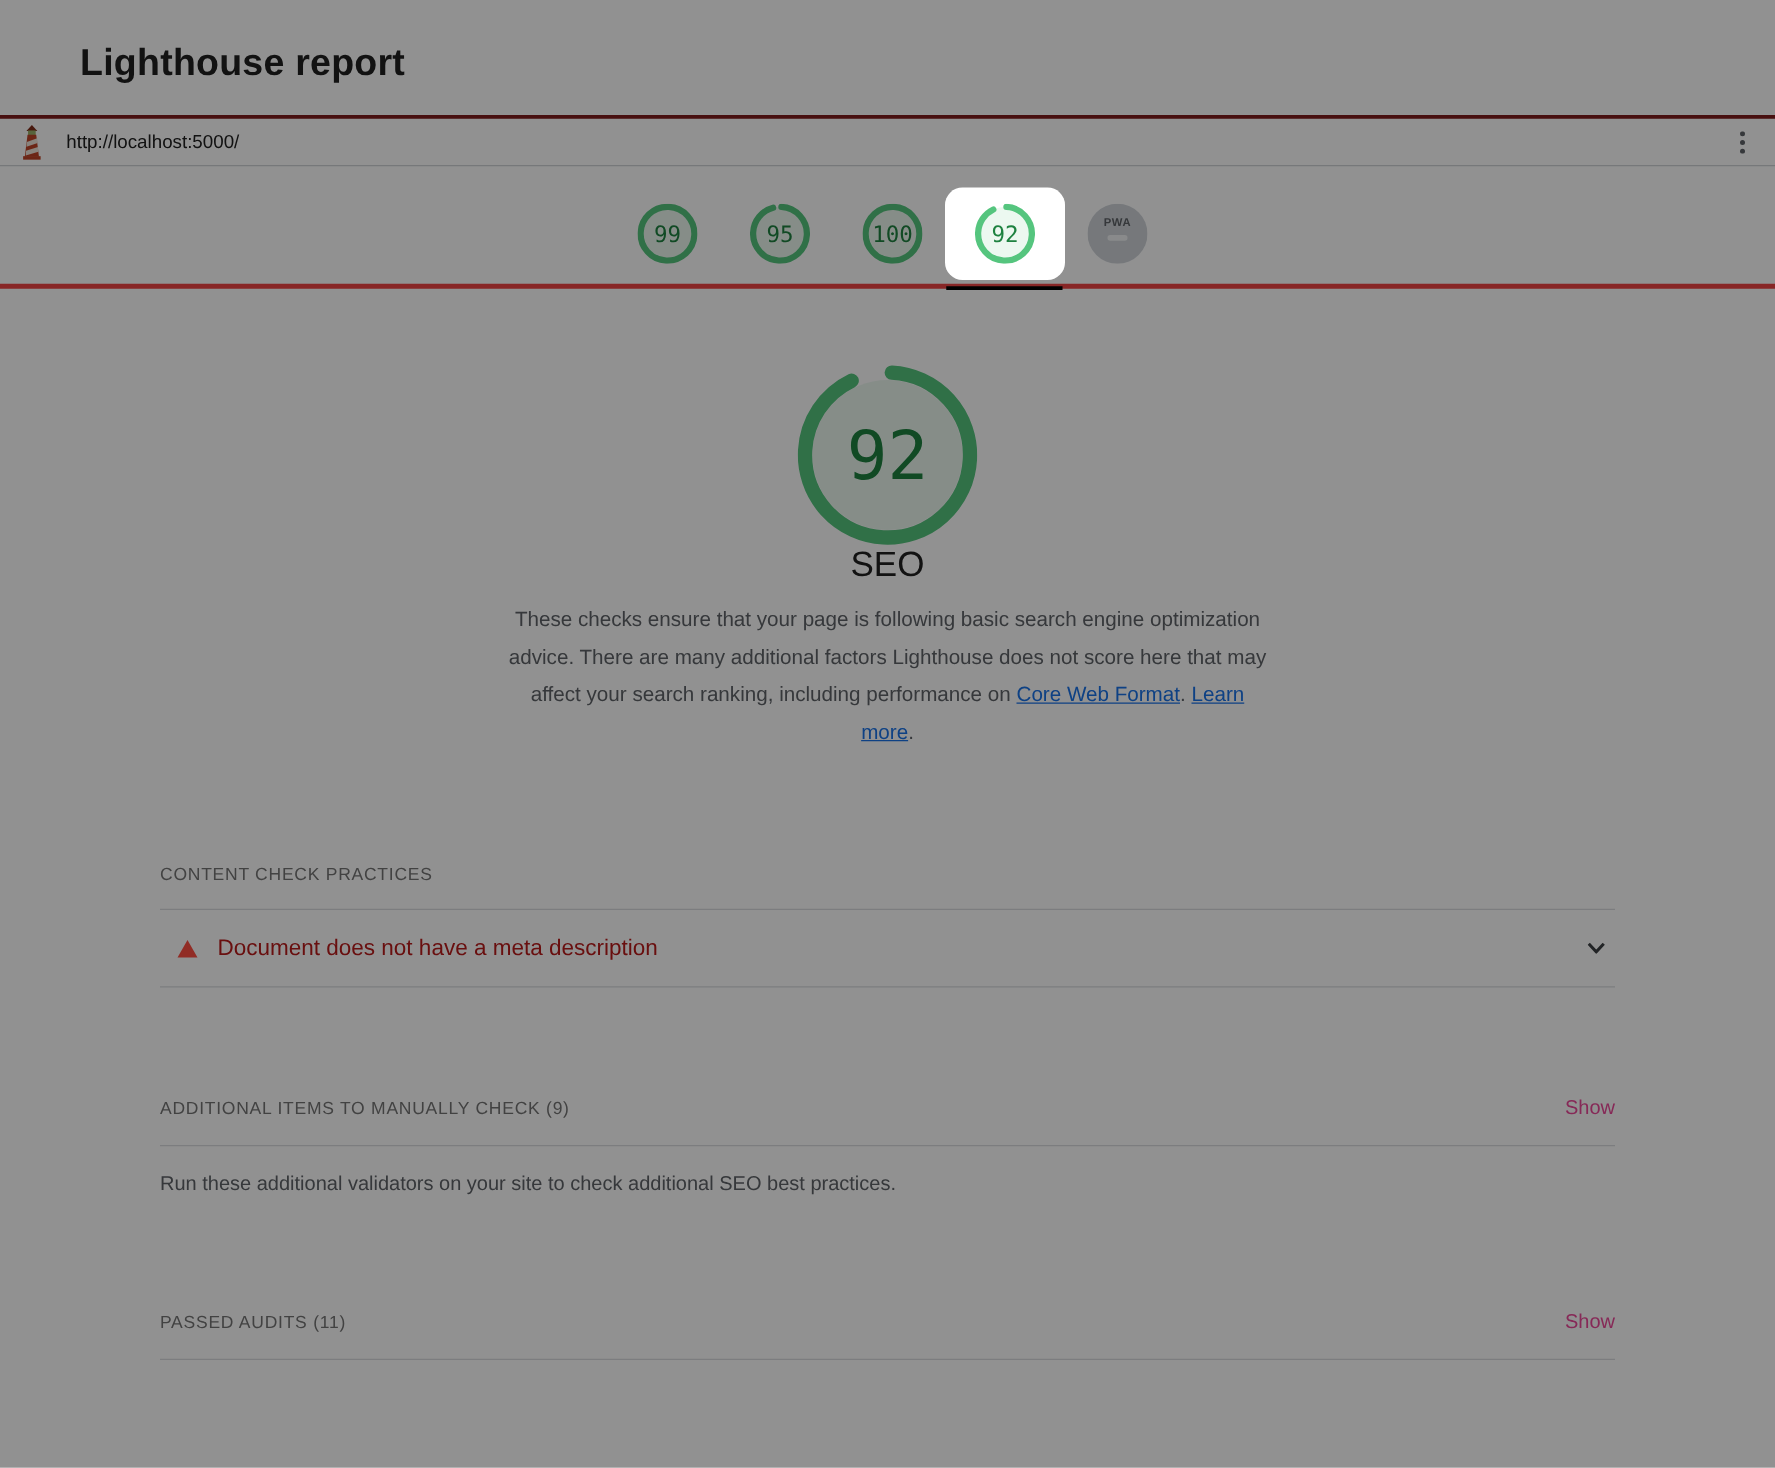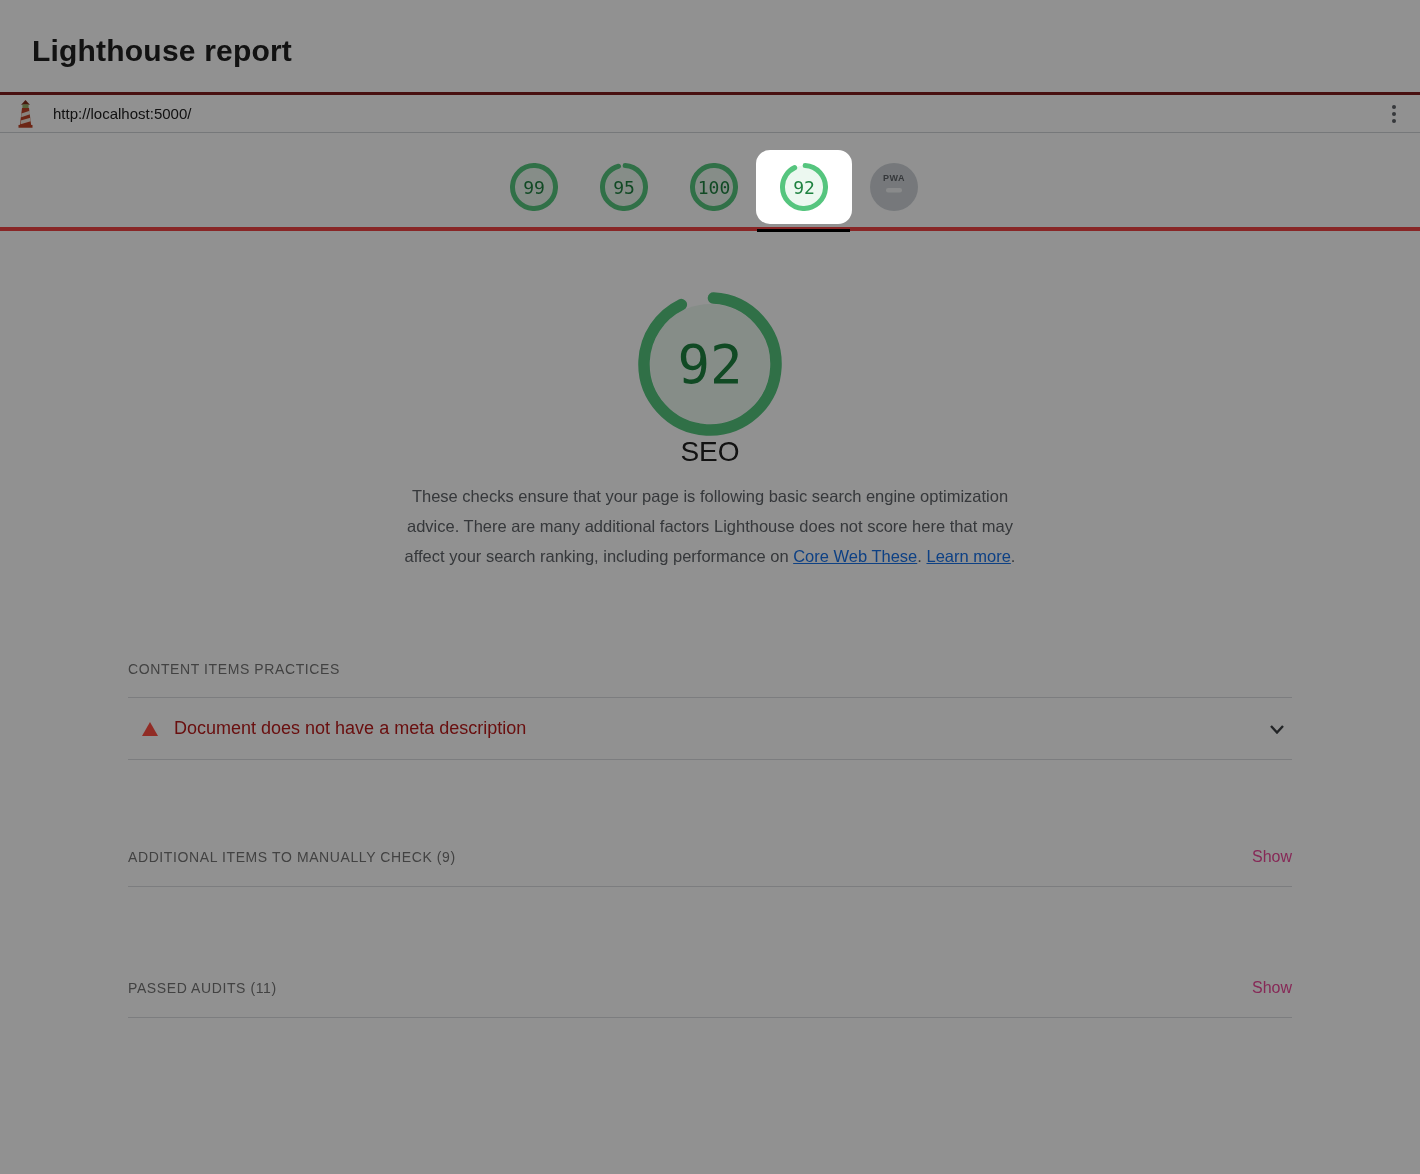--- a/index.html
+++ b/index.html
@@ -14,21 +14,21 @@
     --pass-green:#55c57e;
     --pass-green-text:#1e8240;
     --pass-fill:#ecf8f0;
     --fail-red:#ff4e42;
     --link-blue:#1a73e8;
     --divider:#dadce0;
     --gray-text:#5f6368;
   }
 
   
-  .report-header { height:92px; padding:34px 0 0 32px; }
+  .report-header { height:92px; padding:34px 0 0 32px;margin-left:32px; }
   .report-header h1 { font-size:30px; font-weight:700; color:#212121; letter-spacing:.2px; }
 
   
   .url-bar {
     height:41px; display:flex; align-items:center;
     border-top:3px solid #7f1d1d; border-bottom:1px solid #cfd3d7;
     padding:0 14px 0 15px;
   }
   .lh-logo { width:21px; height:30px; flex:0 0 auto; }
   .url-text { margin-left:17px; font-size:15px; color:#212121; }
@@ -168,43 +168,44 @@
 </div>
 
 <div class="lh-container">
   <div class="category-hero">
     <svg class="big-gauge" width="144" height="144" viewBox="0 0 144 144">
       <circle cx="72" cy="72" r="60" fill="var(--pass-fill)"></circle>
       <circle class="gauge-arc" cx="72" cy="72" r="66" stroke-width="11.5" pathLength="100" transform="rotate(-87 72 72)" stroke-dasharray="92 8"></circle>
       <text x="72" y="91">92</text>
     </svg>
     <h2 class="category-title">SEO</h2>
-    <p class="category-desc"><span>These checks ensure that your page is following basic search engine optimization advice. There are many additional factors Lighthouse does not score here that may affect your search ranking, including performance on </span><a>Core Web These</a><span>. </span><a>Learn more</a><span>.</span></p>
+    <p class="category-desc"><span>These checks ensure that your page is following basic search engine optimization advice. There are many additional factors Lighthouse does not score here that may affect your search ranking, including performance on </span><a>Core Web Format</a><span>. </span><a>Learn more</a><span>.</span></p>
   </div>
 
   <div class="clump clump-1">
     <div class="group-header-row">
-      <div class="group-header">CONTENT ITEMS PRACTICES</div>
+      <div class="group-header">CONTENT CHECK PRACTICES</div>
     </div>
     <div class="audit-row">
       <span class="fail-triangle"></span>
       <span class="audit-title">Document does not have a meta description</span>
       <span class="chevron">
         <svg width="14" height="9" viewBox="0 0 14 9">
           <polyline points="1,1 7,7.5 13,1" fill="none" stroke="#3c4043" stroke-width="2.4"></polyline>
         </svg>
       </span>
     </div>
   </div>
 
   <div class="clump clump-2">
     <div class="group-header-row">
       <div class="group-header">ADDITIONAL ITEMS TO MANUALLY CHECK (9)</div>
       <div class="show-toggle">Show</div>
     </div>
+    <p class="group-desc">Run these additional validators on your site to check additional SEO best practices.</p>
   </div>
 
   <div class="clump clump-3">
     <div class="group-header-row">
       <div class="group-header">PASSED AUDITS (11)</div>
       <div class="show-toggle">Show</div>
     </div>
   </div>
 </div>
 

